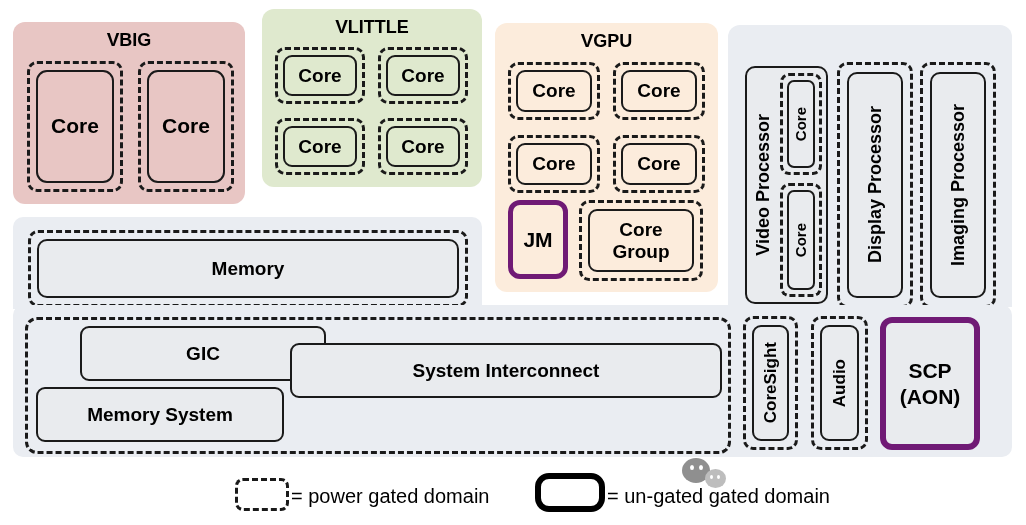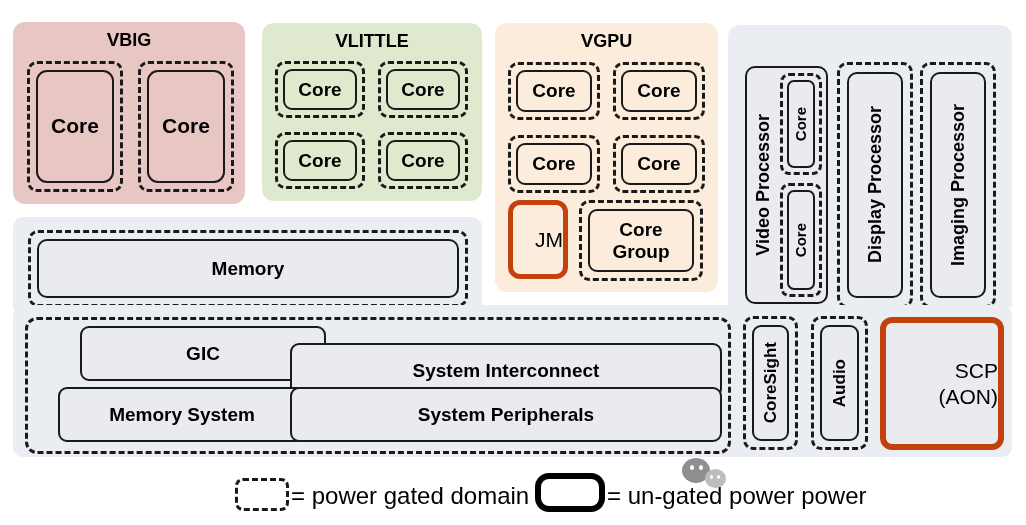--- a/index.html
+++ b/index.html
@@ -15,26 +15,26 @@
          font-family:"Liberation Sans",sans-serif;color:#000;overflow:hidden;}
   .panel{position:absolute;border-radius:12px;}
   .ptitle{position:absolute;top:7px;left:0;right:0;text-align:center;
           font-weight:700;font-size:19px;}
   .subcap{font-size:18px;font-weight:700;}
   .dashed{position:absolute;border:3px dashed var(--ink);border-radius:10px;box-sizing:border-box;}
   .solid{position:absolute;border:2px solid var(--ink);border-radius:9px;box-sizing:border-box;
          display:flex;align-items:center;justify-content:center;
          font-weight:700;text-align:center;line-height:1.15;}
   .fillg{background:var(--boxfill);}
-  .thick{position:absolute;border:5px solid #c2410c;border-radius:12px;box-sizing:border-box;
-         display:flex;flex-direction:column;align-items:flex-end;justify-content:center;
-         font-weight:400;text-align:center;line-height:1.2;}
+  .thick{position:absolute;border:5px solid #701a75;border-radius:12px;box-sizing:border-box;
+         display:flex;flex-direction:column;align-items:center;justify-content:center;
+         font-weight:700;text-align:center;line-height:1.2;}
   .vtext{writing-mode:vertical-rl;transform:rotate(180deg);white-space:nowrap;
          font-weight:700;}
-  .legend-label{position:absolute;font-size:24px;font-weight:400;line-height:32px;white-space:nowrap;}
+  .legend-label{position:absolute;font-size:20px;font-weight:400;line-height:32px;white-space:nowrap;}
   .wm-text{position:absolute;left:729px;top:468px;font-size:27px;letter-spacing:2px;
            color:#b6b6b6;font-weight:400;white-space:nowrap;}
   .wm-icon{position:absolute;left:682px;top:458px;width:46px;height:38px;}
   .bub{position:absolute;border-radius:50%;}
   .eye{position:absolute;width:4px;height:5px;border-radius:50%;background:#fff;}
 </style>
 </head>
 <body>
 
 <div class="stage">
@@ -46,21 +46,21 @@
         <span>Core</span>
       </div>
     </div>
     <div class="dashed" style="left:125px;top:39px;width:96px;height:131px;">
       <div class="solid" style="inset:6px;border-radius:11px;font-size:21px;">
         <span>Core</span>
       </div>
     </div>
   </div>
 
-  <div class="panel" style="left:262px;top:23px;width:220px;height:178px;background:var(--green);">
+  <div class="panel" style="left:262px;top:9px;width:220px;height:178px;background:var(--green);">
     <div class="ptitle"><span>V</span><span class="subcap">LITTLE</span></div>
     <div class="dashed" style="left:13px;top:38px;width:90px;height:57px;">
       <div class="solid" style="inset:5px;font-size:19px;">
         <span>Core</span>
       </div>
     </div>
     <div class="dashed" style="left:116px;top:38px;width:90px;height:57px;">
       <div class="solid" style="inset:5px;font-size:19px;">
         <span>Core</span>
       </div>
@@ -151,50 +151,47 @@
   <div class="panel" style="left:13px;top:305px;width:999px;height:152px;background:var(--gpanel);border-radius:10px;">
 
     <div class="dashed" style="left:12px;top:12px;width:706px;height:137px;border-radius:12px;"></div>
 
     <div class="solid fillg" style="left:23px;top:21px;width:246px;height:55px;font-size:19px;margin-left:44px;">
       <span>GIC</span>
     </div>
     <div class="solid fillg" style="left:277px;top:38px;width:432px;height:55px;font-size:19px;">
       <span>System Interconnect</span>
     </div>
-    <div class="solid fillg" style="left:23px;top:82px;width:248px;height:55px;font-size:19px;margin-left:22px;">
+    <div class="solid fillg" style="left:23px;top:82px;width:248px;height:55px;font-size:19px;">
       <span>Memory System</span>
-    </div>
-    <div class="solid fillg" style="left:277px;top:82px;width:432px;height:55px;font-size:19px;">
-      <span>System Peripherals</span>
     </div>
 
     <div class="dashed" style="left:730px;top:11px;width:55px;height:134px;">
       <div class="solid fillg" style="inset:6px;border-radius:9px;">
         <span class="vtext" style="font-size:17px;">CoreSight</span>
       </div>
     </div>
 
     <div class="dashed" style="left:798px;top:11px;width:57px;height:134px;">
       <div class="solid fillg" style="inset:6px;border-radius:9px;">
         <span class="vtext" style="font-size:17px;">Audio</span>
       </div>
     </div>
 
-    <div class="thick fillg" style="left:867px;top:12px;width:124px;height:133px;border-width:6px;font-size:21px;">
+    <div class="thick fillg" style="left:867px;top:12px;width:100px;height:133px;border-width:6px;font-size:21px;">
       <span>SCP</span>
       <span>(AON)</span>
     </div>
   </div>
 
   <div class="dashed" style="left:235px;top:478px;width:54px;height:33px;border-radius:8px;background:#fff;"></div>
   <div class="legend-label" style="left:291px;top:480px;">= power gated domain</div>
 
   <div style="position:absolute;left:535px;top:473px;width:70px;height:39px;border:6px solid #000;border-radius:14px;box-sizing:border-box;background:#fff;"></div>
-  <div class="legend-label" style="left:607px;top:480px;">= un-gated power power</div>
+  <div class="legend-label" style="left:607px;top:480px;">= un-gated gated domain</div>
 
   <div class="wm-icon">
     <div class="bub" style="left:0;top:0;width:28px;height:25px;background:#8f8f8f;">
       <span class="eye" style="left:8px;top:7px;"></span>
       <span class="eye" style="left:17px;top:7px;"></span>
     </div>
     <div class="bub" style="right:2px;top:11px;width:21px;height:19px;background:#bdbdbd;">
       <span class="eye" style="left:5px;top:6px;width:3px;height:4px;"></span>
       <span class="eye" style="left:12px;top:6px;width:3px;height:4px;"></span>
     </div>

